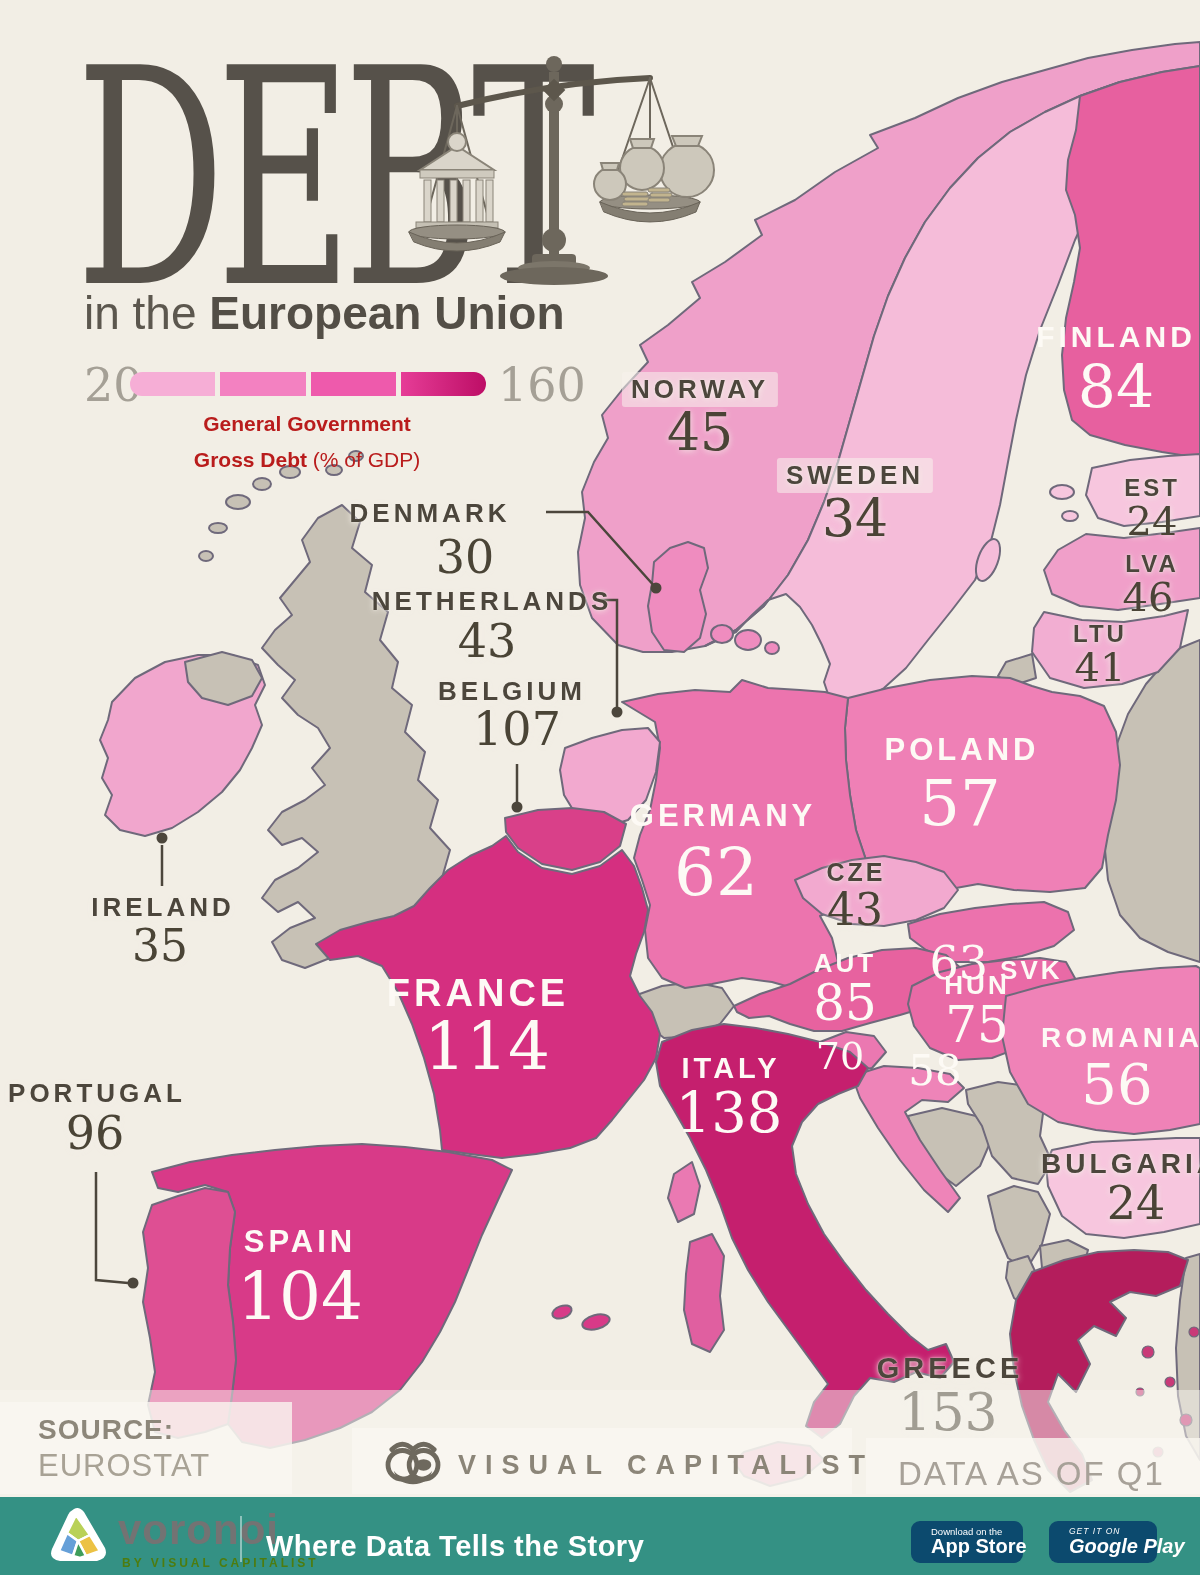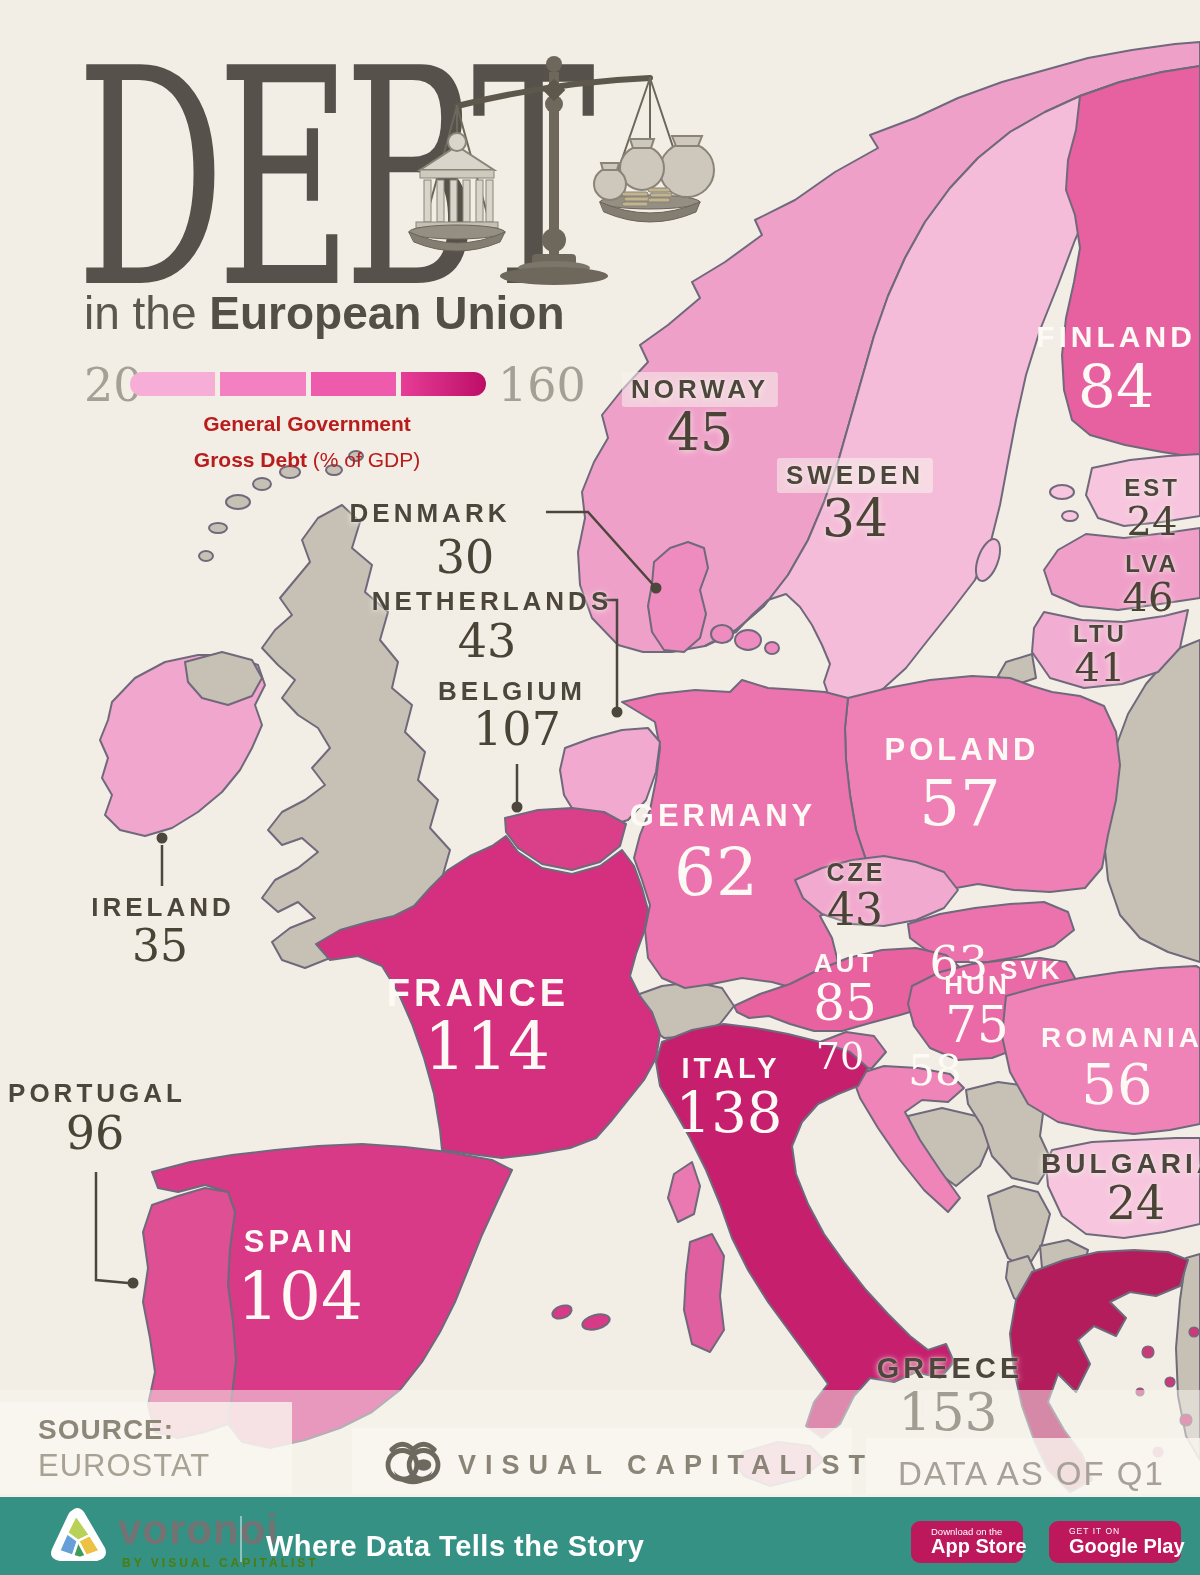--- a/index.html
+++ b/index.html
@@ -43,21 +43,21 @@
   .src-l{position:absolute;left:38px;top:1414px;font-size:28px;font-weight:bold;letter-spacing:1px;color:#8d877a;}
   .src-v{position:absolute;left:38px;top:1448px;font-size:31px;letter-spacing:1px;color:#a8a295;}
   .vcword{position:absolute;left:458px;top:1450px;font-size:27px;font-weight:bold;letter-spacing:9px;color:#8b8578;}
   .datanote{position:absolute;left:898px;top:1455px;font-size:33px;letter-spacing:2px;color:#a7a198;}
   
   .footer{position:absolute;left:0;top:1497px;width:1200px;height:78px;background:#349184;}
   .vor-word{position:absolute;left:118px;top:1506px;font-size:42px;font-weight:bold;color:#737373;letter-spacing:1px;}
   .vor-by{position:absolute;left:122px;top:1556px;font-size:12px;font-weight:bold;letter-spacing:3px;color:#4d7c0f;}
   .vdiv{position:absolute;left:240px;top:1516px;width:2px;height:46px;background:rgba(255,255,255,.45);}
   .tagline{position:absolute;left:266px;top:1530px;font-size:29px;font-weight:600;color:#ffffff;letter-spacing:.5px;}
-  .badge{position:absolute;top:1521px;height:42px;background:#be185d;border-radius:9px;
+  .badge{position:absolute;top:1521px;height:42px;background:#0c4a6e;border-radius:9px;
          display:flex;align-items:center;gap:8px;padding:0 12px;box-sizing:border-box;color:#fff;}
   .badge .c{display:flex;flex-direction:column;line-height:1.05;}
   .badge .t1{font-size:9.5px;}
   .badge .t2{font-size:20px;font-weight:600;white-space:nowrap;}
   .badge.gp .t1{font-size:8.5px;letter-spacing:1px;}
 </style>
 </head>
 <body>
 
 <svg class="abs" style="left:0;top:0;" width="1200" height="1575" viewBox="0 0 1200 1575">
@@ -305,21 +305,21 @@
 
 <div class="badge" style="left:911px;width:112px;">
   <svg width="22" height="26" viewBox="0 0 24 28" fill="#ffffff">
     <path d="M17.8 1.2c.2 1.7-.5 3.3-1.5 4.5-1 1.2-2.6 2.1-4.1 2-.2-1.6.6-3.3 1.6-4.3 1-1.2 2.7-2 4-2.2zM21.6 21c-.6 1.4-.9 2-1.7 3.2-1.1 1.7-2.7 3.7-4.6 3.7-1.7 0-2.2-1.1-4.5-1.1s-2.9 1.1-4.6 1.1C4.3 28 2.8 26.1 1.7 24.4-1.3 19.7-.6 13.3 1.6 10.1 3 8.1 5 6.9 6.9 6.9c2 0 3.2 1.1 4.8 1.1 1.6 0 2.5-1.1 4.7-1.1 1.7 0 3.6.9 4.9 2.6-4.3 2.3-3.6 8.5.3 11.5z"></path>
   </svg>
   <div class="c">
     <span class="t1">Download on the</span>
     <span class="t2">App Store</span>
   </div>
 </div>
-<div class="badge gp" style="left:1049px;width:132px;">
+<div class="badge gp" style="left:1049px;width:108px;font-style:italic;">
   <svg width="22" height="25" viewBox="0 0 23 28">
     <path d="M2 2 L12 14 L2 26 Z" fill="#3bccff"></path>
     <path d="M2 2 L12 14 L21 9 Z" fill="#58d85e"></path>
     <path d="M21 9 L12 14 L21 19 Z" fill="#f2c230"></path>
     <path d="M2 26 L12 14 L21 19 Z" fill="#e8443c"></path>
   </svg>
   <div class="c">
     <span class="t1">GET IT ON</span>
     <span class="t2">Google Play</span>
   </div>

